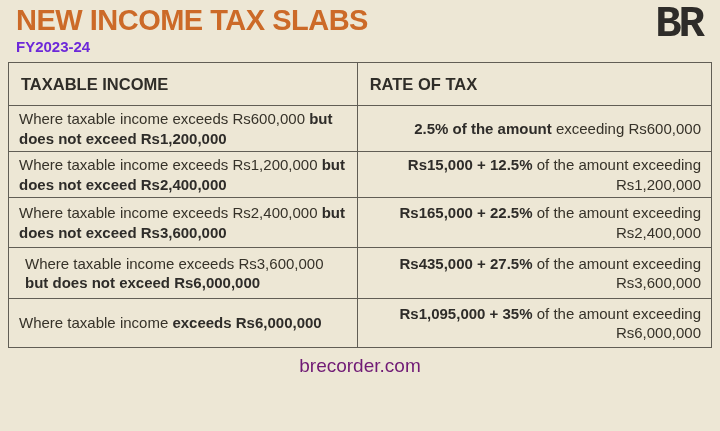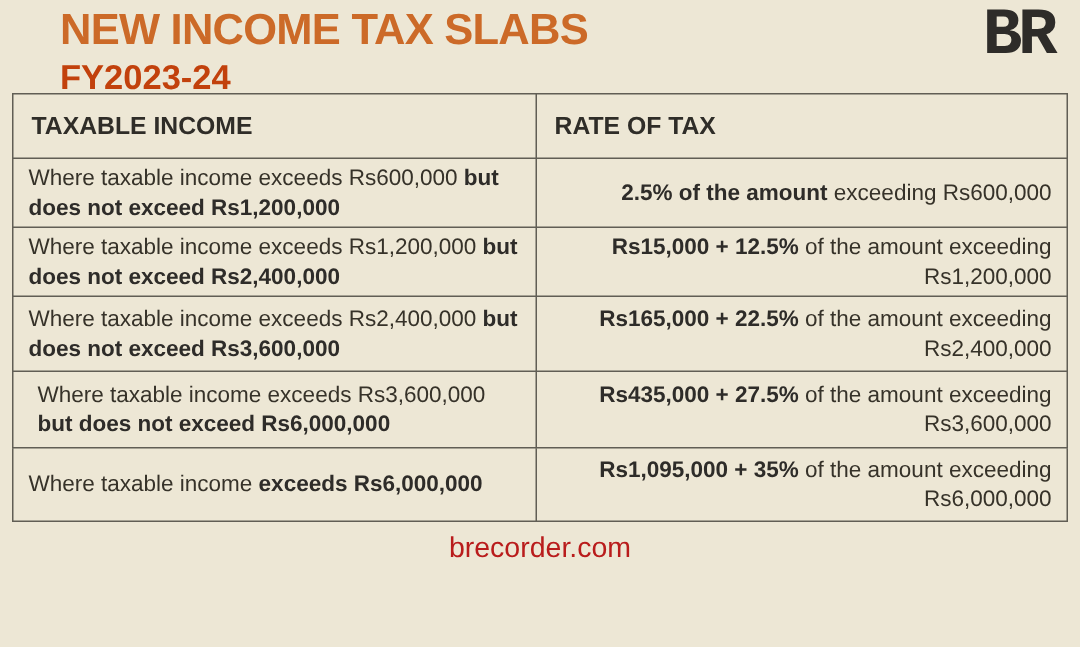--- a/index.html
+++ b/index.html
@@ -4,30 +4,30 @@
 <style>
   * { box-sizing: border-box; }
   html, body { margin: 0; padding: 0; }
   body {
     width: 720px; height: 431px;
     background: #EDE7D5;
     font-family: "Liberation Sans", sans-serif;
     color: #363229;
     overflow: hidden;
   }
-  .masthead { position: relative; height: 62px; padding: 0 16px 0 40px; }
+  .masthead { position: relative; height: 62px; padding: 0 16px 0 16px; }
   .title {
     margin: 0; padding-top: 6px;
     color: #CC6A28;
     font-size: 29px; font-weight: bold; line-height: 1.0;
     letter-spacing: -0.5px;
   }
   .subtitle {
     margin-top: 3px;
-    font-size: 23px; font-weight: bold; color: #c2410c;
+    font-size: 15px; font-weight: bold; color: #6d28d9;
   }
   .logo {
     position: absolute; right: 18px; top: 0px;
     font-family: Liberation Mono, monospace;
     font-weight: bold; font-size: 44px; line-height: 1.1;
     letter-spacing: -3px; color: #2E2C29;
   }
   table.slabs {
     border-collapse: collapse;
     margin: 0 8px; width: 704px;
@@ -43,21 +43,21 @@
   .slabs td.rate { text-align: right; }
   .slabs tbody tr:nth-child(1) td { height: 45px; }
   .slabs tbody tr:nth-child(2) td { height: 46px; }
   .slabs tbody tr:nth-child(3) td { height: 50px; }
   .slabs tbody tr:nth-child(4) td { height: 51px; padding-left: 16px; }
   .slabs tbody tr:nth-child(5) td { height: 49px; }
   .slabs tbody tr:nth-child(6) td { height: 39px; }
   .slabs b { font-weight: bold; color: #2E2C29; }
   .footer {
     text-align: center;
-    font-size: 19px; color: #b91c1c;
+    font-size: 19px; color: #701a75;
     padding-top: 7px;
   }
 </style>
 </head>
 <body>
 
 <div class="page">
   <div class="masthead">
     <h1 class="title">NEW INCOME TAX SLABS</h1>
     <div class="subtitle">FY2023-24</div>

